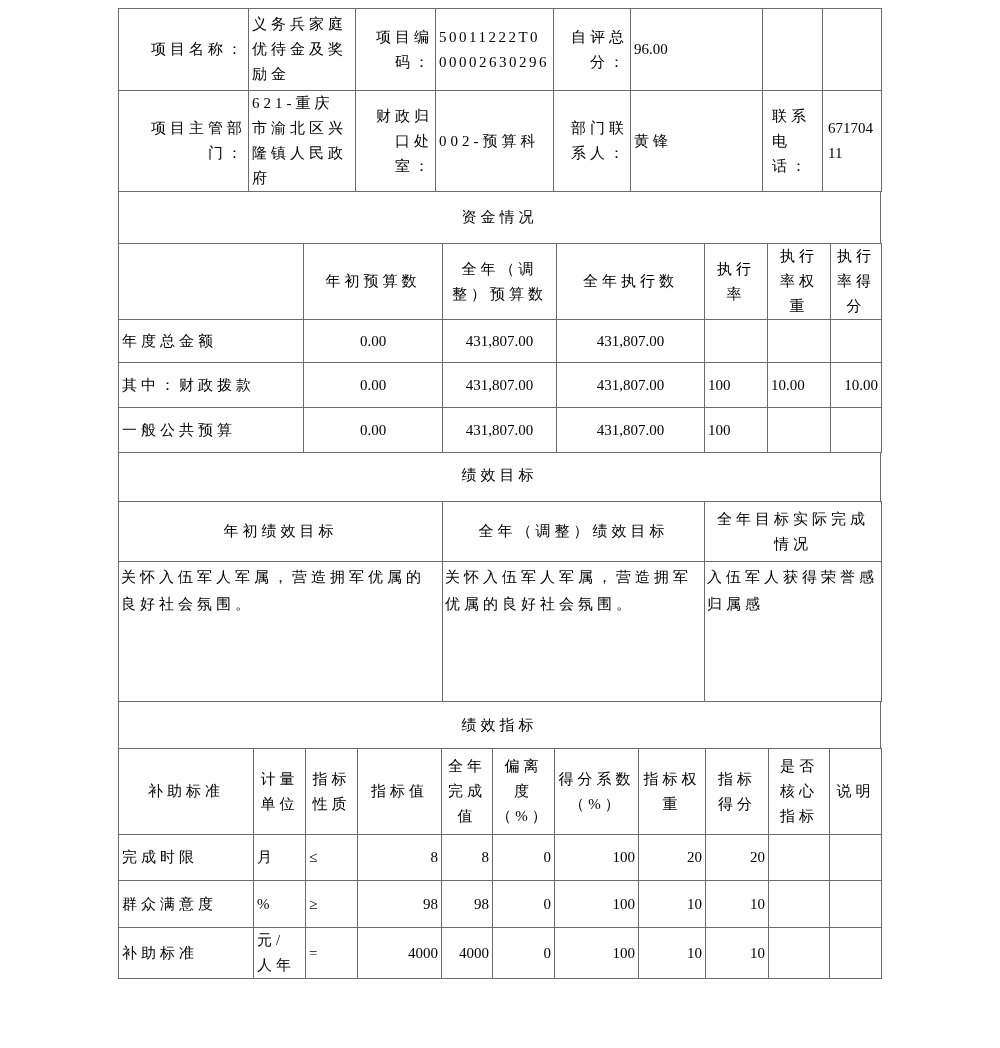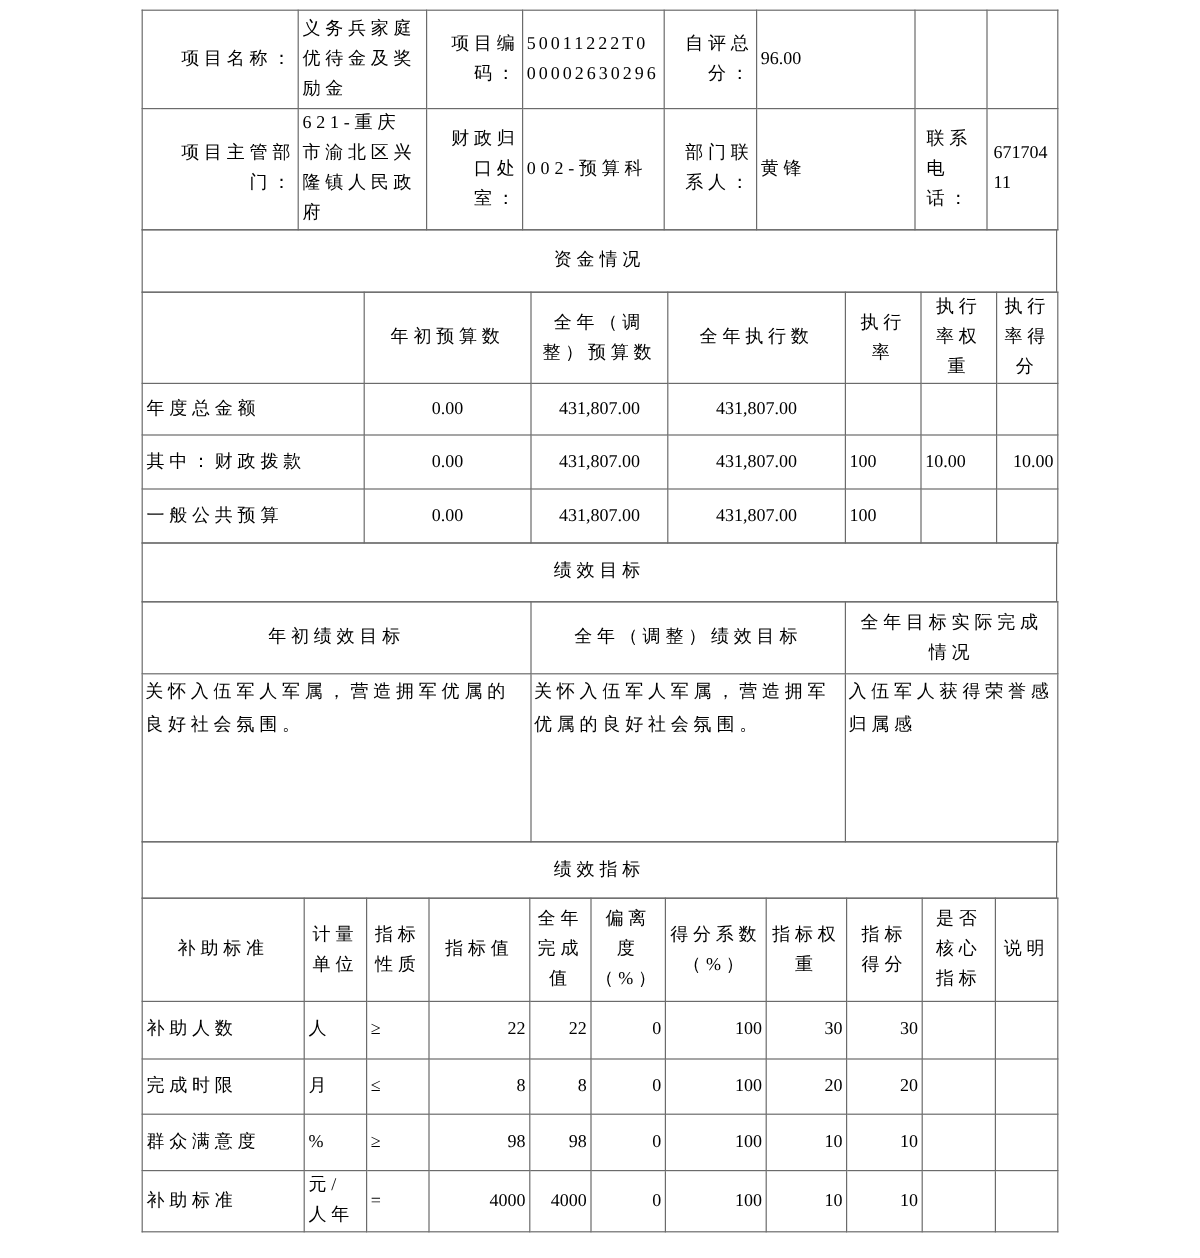--- a/index.html
+++ b/index.html
@@ -186,33 +186,20 @@
       <td class="c">指标性质</td>
       <td class="c">指标值</td>
       <td class="c">全年完成值</td>
       <td class="c">偏离度（%）</td>
       <td class="c">得分系数（%）</td>
       <td class="c">指标权重</td>
       <td class="c">指标得分</td>
       <td class="c">是否核心指标</td>
       <td class="c">说明</td>
     </tr>
-    <tr style="height:48px">
-      <td>补助人数</td>
-      <td>人</td>
-      <td>≥</td>
-      <td class="num r">22</td>
-      <td class="num r">22</td>
-      <td class="num r">0</td>
-      <td class="num r">100</td>
-      <td class="num r">30</td>
-      <td class="num r">30</td>
-      <td></td>
-      <td></td>
-    </tr>
     <tr style="height:46px">
       <td>完成时限</td>
       <td>月</td>
       <td>≤</td>
       <td class="num r">8</td>
       <td class="num r">8</td>
       <td class="num r">0</td>
       <td class="num r">100</td>
       <td class="num r">20</td>
       <td class="num r">20</td>

